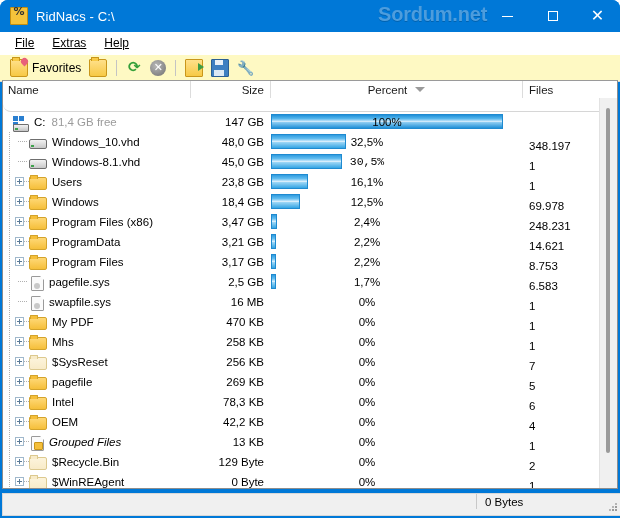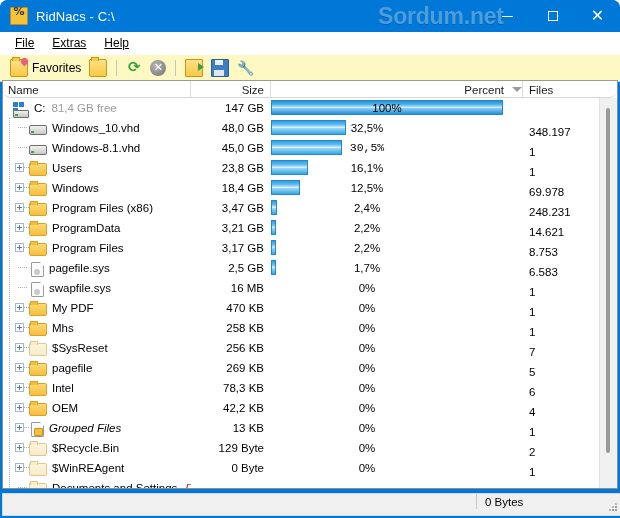--- a/index.html
+++ b/index.html
@@ -31,21 +31,21 @@
   .title-icon:before{
     content:"%";position:absolute;left:0;right:0;top:-3px;
     font-size:11px;color:#333;text-align:center;font-weight:bold;
     font-family:"DejaVu Sans", sans-serif;
   }
   .title-text{
     color:#ffffff;font-size:13px;letter-spacing:.1px;
   }
   .watermark{
     position:absolute;left:378px;top:3px;
-    font-size:23px;font-weight:bold;color:#4d9ddd;
+    font-size:20px;font-weight:bold;color:#4d9ddd;
     text-shadow:0 1px 0 rgba(0,0,0,.18);
     letter-spacing:-.2px;
   }
   .caption-buttons{
     position:absolute;right:0;top:0;height:32px;display:flex;
   }
   .cap-btn{
     width:45px;height:32px;display:flex;align-items:center;justify-content:center;
     color:#fff;font-size:13px;font-family:"DejaVu Sans", sans-serif;
   }
@@ -112,32 +112,32 @@
     color:#2a7fd0;font-size:14px;line-height:16px;text-align:center;
     font-family:"DejaVu Sans", sans-serif;
   }
   
   .listwrap{
     position:absolute;left:2px;top:80px;width:616px;height:409px;
     background:#fff;border:1px solid #8d8d8d;border-top:1px solid #9a9a9a;
     box-sizing:border-box;overflow:hidden;
   }
   .headerrow{
-    display:flex;height:17px;background:#ffffff;
+    display:flex;height:31px;background:#ffffff;
     border-bottom:1px solid #d6d6d6;
     box-sizing:border-box;
     border-radius:8px;
   }
   .hcell{
     font-size:11.5px;color:#1a1a1a;display:flex;align-items:center;
     box-sizing:border-box;border-right:1px solid #dcdcdc;height:17px;
   }
   .hcell.name{width:188px;padding-left:5px;}
   .hcell.size{width:80px;justify-content:flex-end;padding-right:6px;}
-  .hcell.pct{width:252px;justify-content:flex-end;position:relative;}
+  .hcell.pct{width:252px;justify-content:center;position:relative;}
   .hcell.files{width:92px;padding-left:6px;border-right:none;}
   .sortarrow{
     margin-left:8px;width:0;height:0;
     border-left:5px solid transparent;border-right:5px solid transparent;
     border-top:5px solid #9a9a9a;
   }
   .rows{position:relative;}
   .row{display:flex;height:20px;align-items:center;box-sizing:border-box;}
   .c-name{width:188px;display:flex;align-items:center;overflow:hidden;white-space:nowrap;}
   .c-size{width:80px;text-align:right;padding-right:7px;font-size:11.5px;color:#000;

